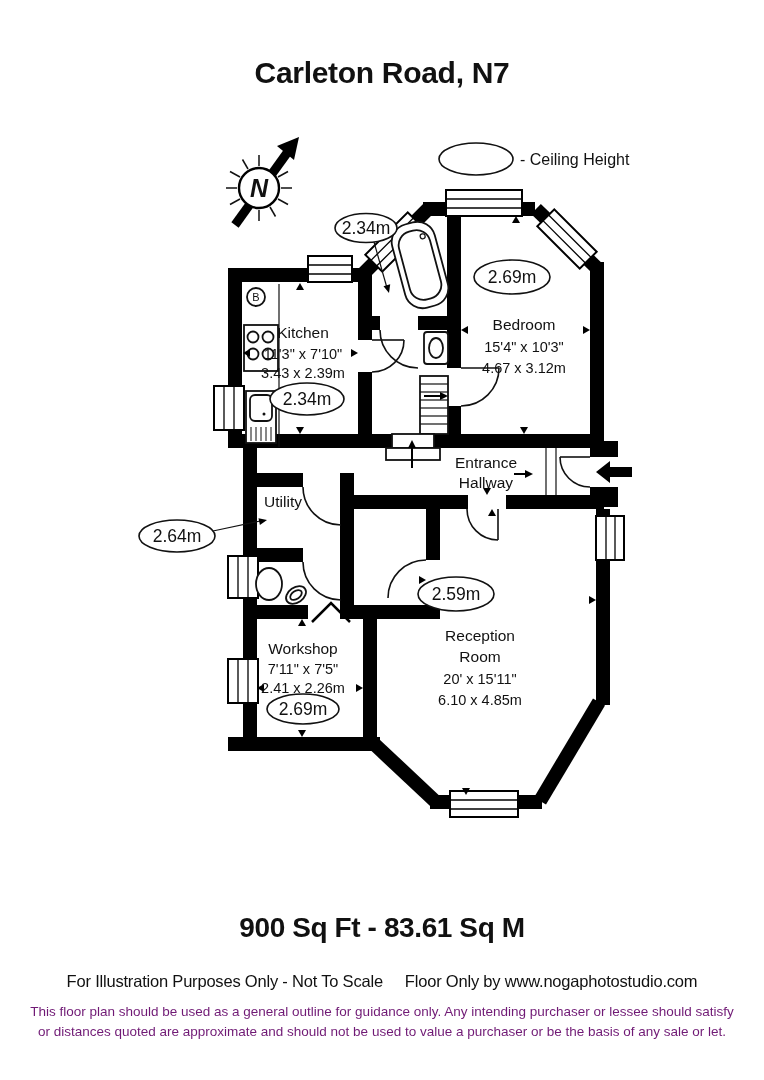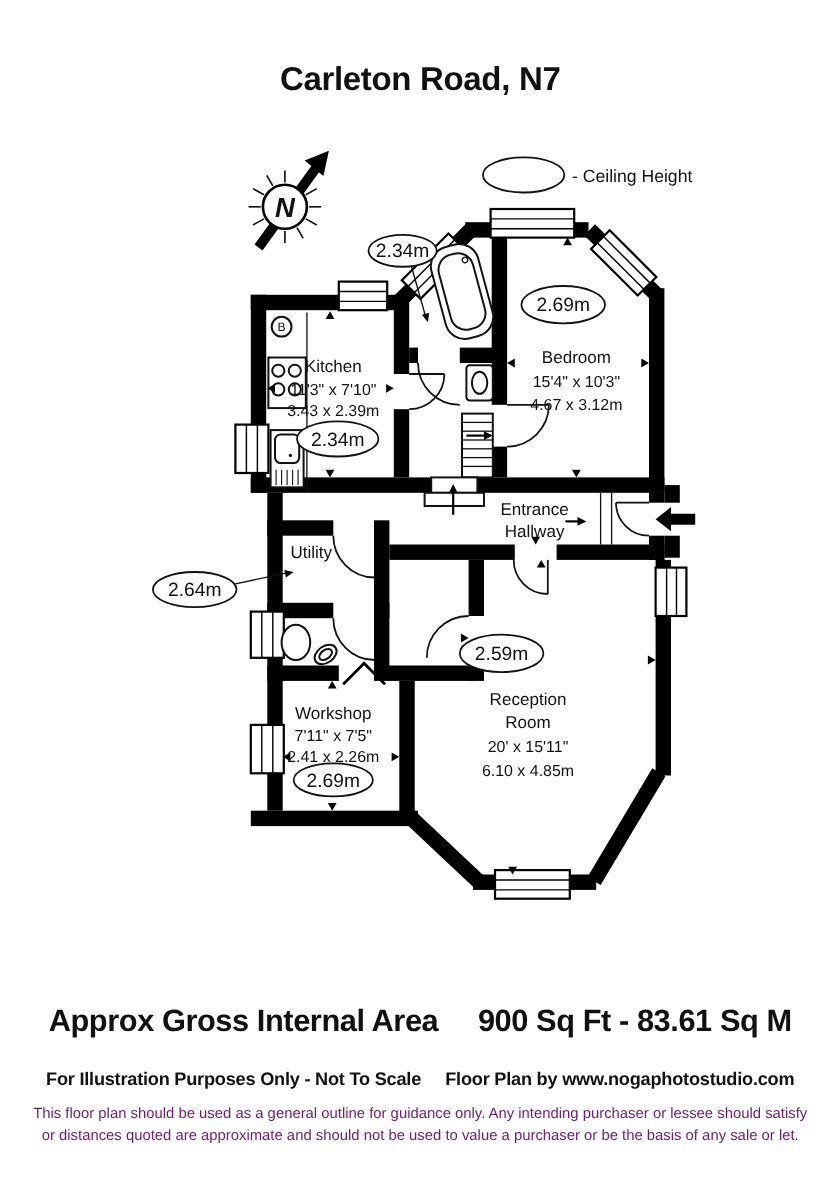--- a/index.html
+++ b/index.html
@@ -3,21 +3,21 @@
 <meta charset="utf-8">
 <style>
   html,body{margin:0;padding:0;background:#fff;}
   #page{position:relative;width:764px;height:1080px;background:#fff;overflow:hidden;
         font-family:"Liberation Sans",sans-serif;color:#111;}
   .abs{position:absolute;left:0;width:100%;text-align:center;}
   #title{top:56px;font-size:30px;font-weight:700;letter-spacing:-.3px;}
   #floor-label{top:856px;font-size:18px;font-weight:400;}
   #area-line{top:912px;font-size:28px;font-weight:700;letter-spacing:-.4px;
              display:flex;justify-content:center;gap:36px;}
-  #footer-line{top:972px;font-size:16.5px;font-weight:700;letter-spacing:-.2px;
+  #footer-line{top:972px;font-size:16.5px;font-weight:400;letter-spacing:-.2px;
                display:flex;justify-content:center;gap:22px;}
   #disclaimer{top:1002px;font-size:13.5px;font-weight:400;color:#701a75;line-height:1.45;}
   svg{position:absolute;top:0;left:0;}
   svg text{font-family:"Liberation Sans",sans-serif;fill:#111;}
   .room-name{font-size:15.5px;}
   .room-dims{font-size:14.5px;}
   .ceil-text{font-size:17.5px;}
   .wall{fill:#000;stroke:none;}
   .wline{stroke:#000;stroke-width:14;fill:none;}
   .win{fill:#fff;stroke:#000;stroke-width:2;}
@@ -316,27 +316,26 @@
     <g>
       <text class="room-name" x="480" y="641" text-anchor="middle">Reception</text>
       <text class="room-name" x="480" y="662" text-anchor="middle">Room</text>
       <text class="room-dims" x="480" y="684" text-anchor="middle">20' x 15'11"</text>
       <text class="room-dims" x="480" y="705" text-anchor="middle">6.10 x 4.85m</text>
     </g>
   </svg>
 
 
   <div id="area-line" class="abs">
-    <span>Approx Gross Internal Area</span>
     <span>900 Sq Ft  -  83.61 Sq M</span>
   </div>
 
   <div id="footer-line" class="abs">
     <span>For Illustration Purposes Only - Not To Scale</span>
-    <span>Floor Plan by www.nogaphotostudio.com</span>
+    <span>Floor Only by www.nogaphotostudio.com</span>
   </div>
 
   <div id="disclaimer" class="abs">
     <div>This floor plan should be used as a general outline for guidance only. Any intending purchaser or lessee should satisfy</div>
     <div>or distances quoted are approximate and should not be used to value a purchaser or be the basis of any sale or let.</div>
   </div>
 
 </div>
 
 </body></html>

